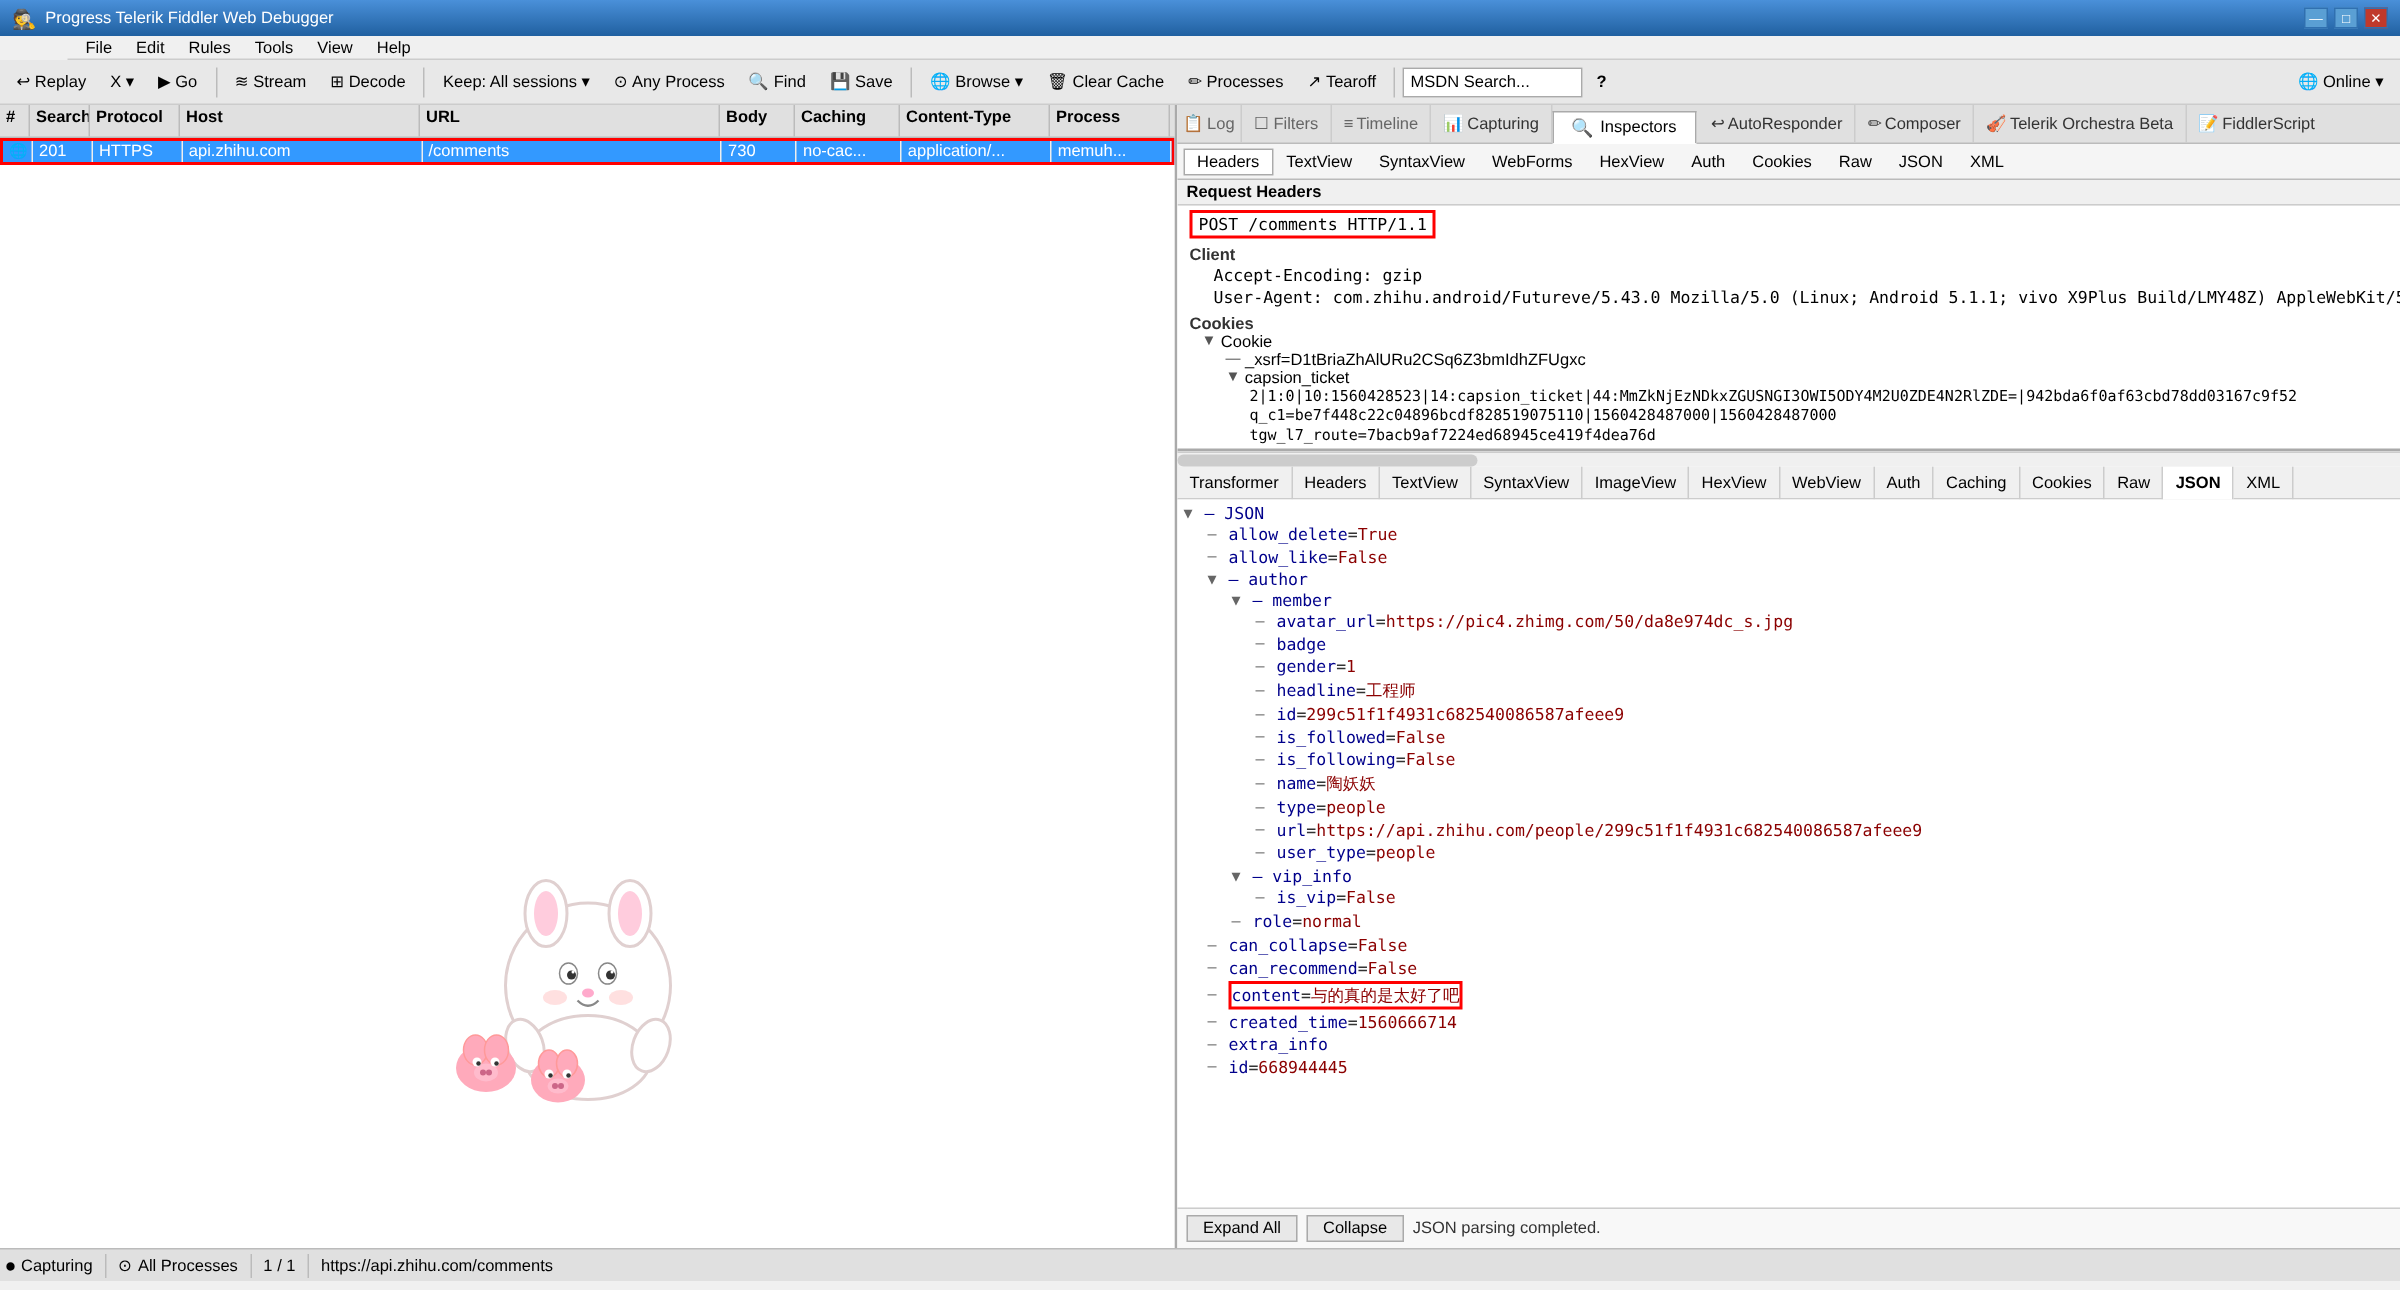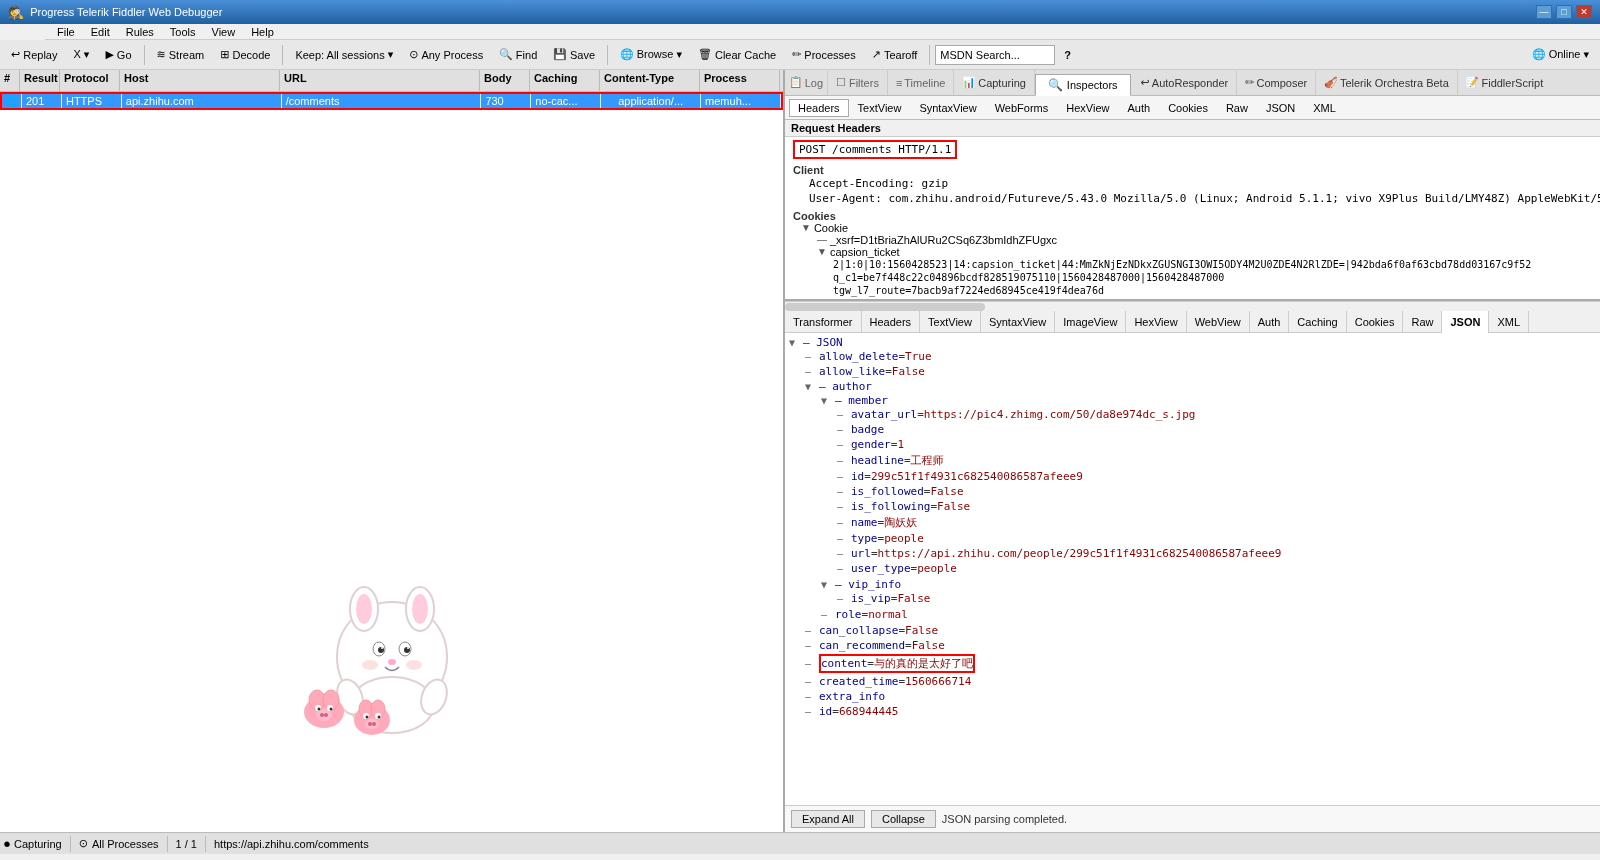--- a/index.html
+++ b/index.html
@@ -383,21 +383,21 @@
     <span>Online ▾</span>
   </button>
 </div>
 
 <div id="main" style="display:flex; height:calc(860px - 24px - 22px - 30px - 22px);">
 
   <div id="left-panel">
 
     <div id="session-header">
       <div class="col-header" style="width:20px;">#</div>
-      <div class="col-header" style="width:40px;">Result</div>
+      <div class="col-header" style="width:40px;">Search</div>
       <div class="col-header" style="width:60px;">Protocol</div>
       <div class="col-header" style="width:160px;">Host</div>
       <div class="col-header" style="width:200px;">URL</div>
       <div class="col-header" style="width:50px;">Body</div>
       <div class="col-header" style="width:70px;">Caching</div>
       <div class="col-header" style="width:100px;">Content-Type</div>
       <div class="col-header" style="width:80px;">Process</div>
     </div>
 
     <div id="session-list" style="height:80px;">
@@ -405,21 +405,21 @@
         <div class="cell" style="width:20px;display:flex;align-items:center;">
           <span style="font-size:10px;margin-right:2px;">🌐</span>
           <span>1</span>
         </div>
         <div class="cell" style="width:40px;">201</div>
         <div class="cell" style="width:60px;">HTTPS</div>
         <div class="cell" style="width:160px;">api.zhihu.com</div>
         <div class="cell" style="width:200px;">/comments</div>
         <div class="cell" style="width:50px;">730</div>
         <div class="cell" style="width:70px;">no-cac...</div>
-        <div class="cell" style="width:100px;text-align:center;">application/...</div>
+        <div class="cell" style="width:100px;">application/...</div>
         <div class="cell" style="width:80px;">memuh...</div>
       </div>
     </div>
 
     <div id="cute-image">
       <div style="position:relative;width:200px;height:180px;">
         
         <svg width="200" height="180" viewBox="0 0 200 180">
 
           <ellipse cx="100" cy="100" rx="55" ry="55" fill="white" stroke="#e0d0d0" stroke-width="2"></ellipse>

